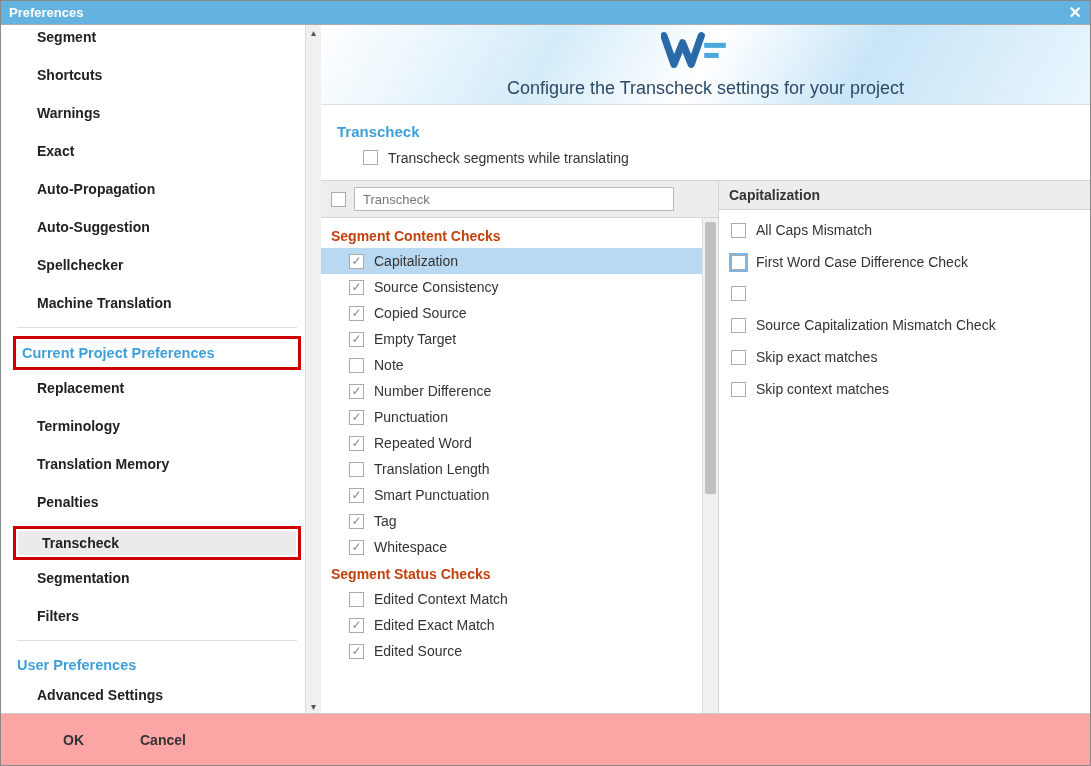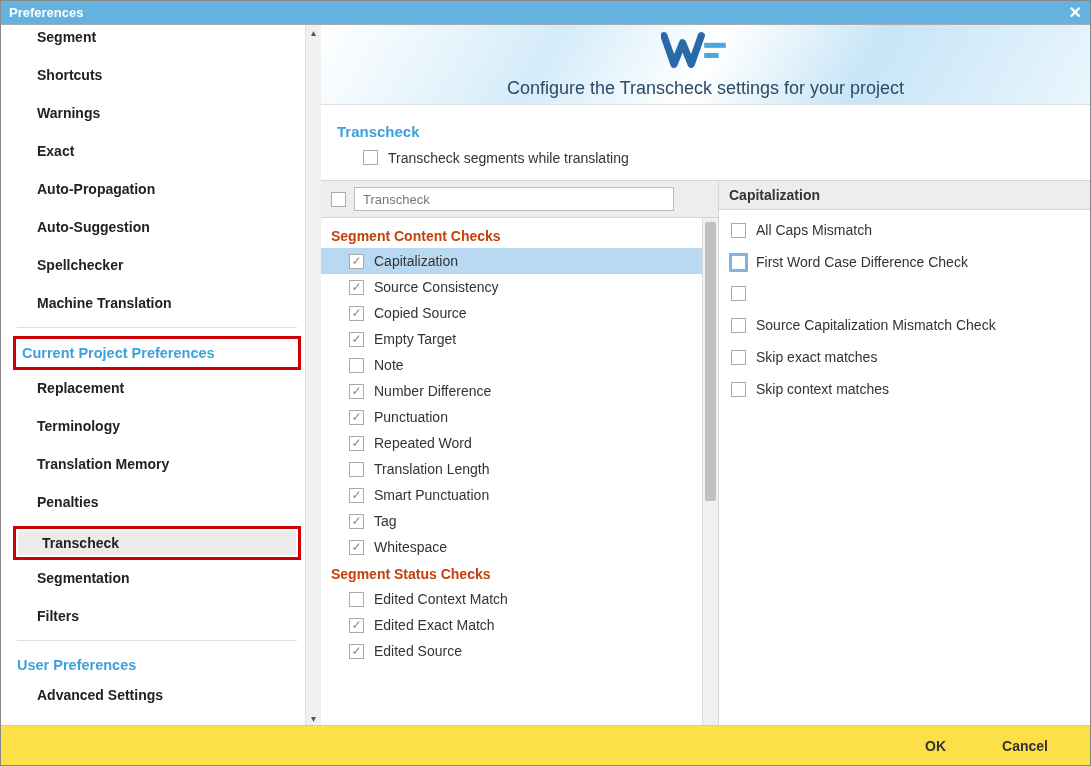--- a/index.html
+++ b/index.html
@@ -252,26 +252,25 @@
     background: #b9d9f2;
   }
   .right-row {
     display: flex;
     align-items: center;
     padding: 8px 16px 8px 12px;
     font-size: 14px;
   }
   
   .buttonbar {
-    height: 40px;
+    height: 52px;
     border-top: 1px solid #ccc;
-    background: #fde047;
-    display: flex;
-    align-items: center;
-    justify-content: flex-end;
+    background: #fca5a5;
+    display: flex;
+    align-items: center;
     padding: 0 24px;
   }
   .btn {
     font-weight: bold;
     color: #333;
     padding: 8px 18px;
     margin-left: 20px;
     cursor: pointer;
     font-size: 14px;
   }

